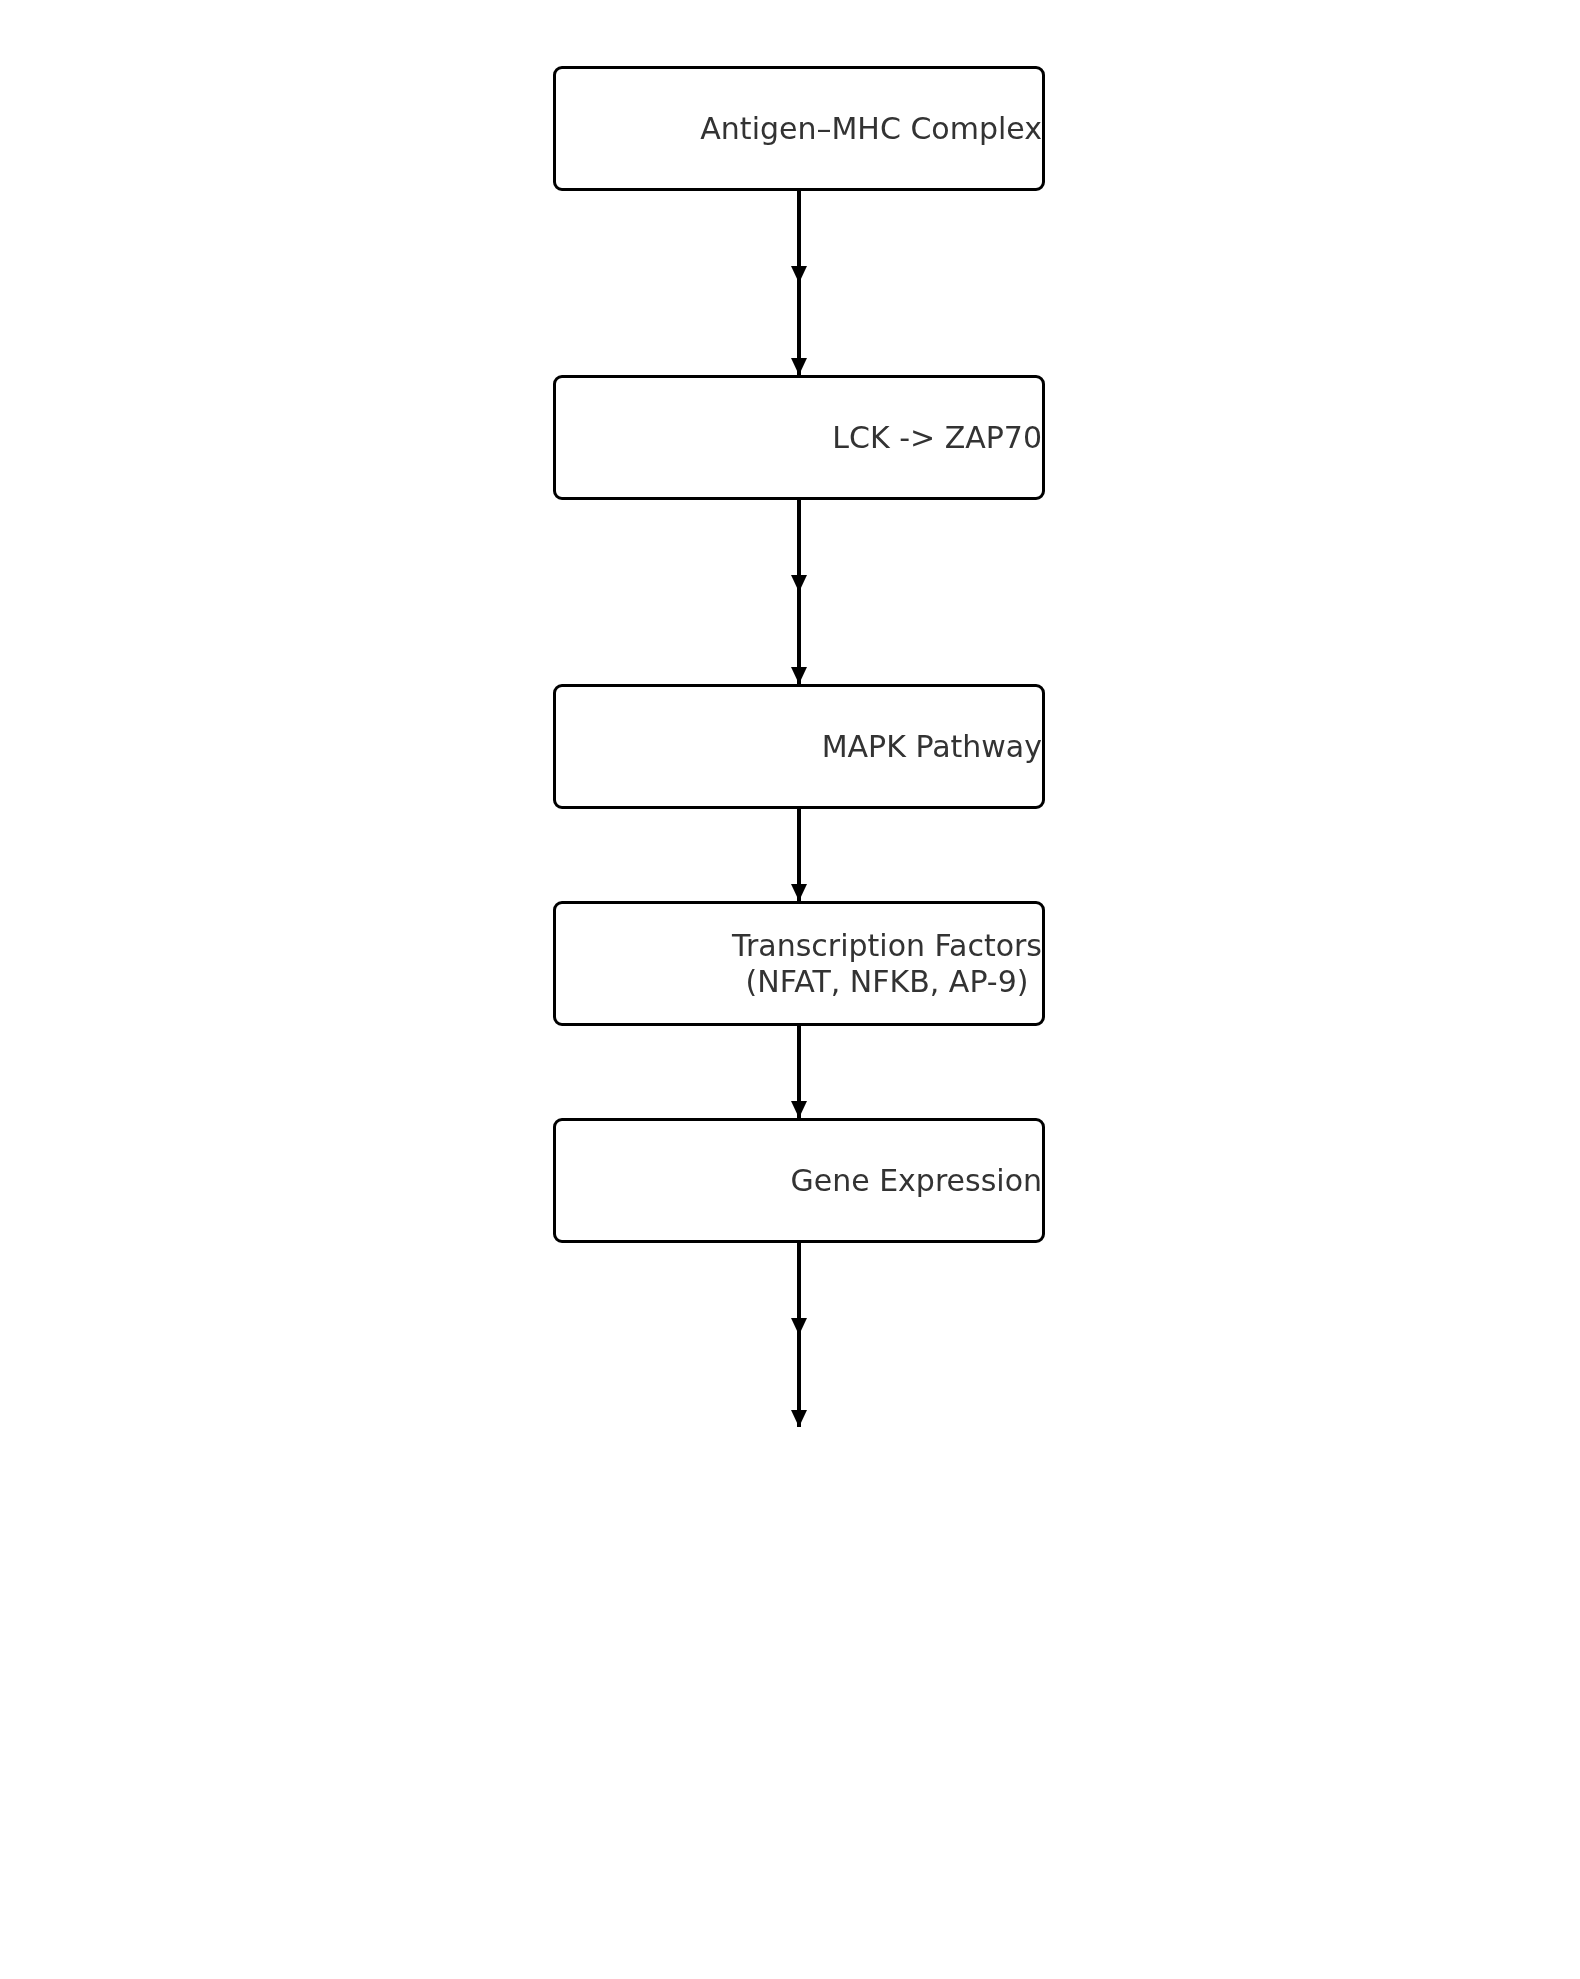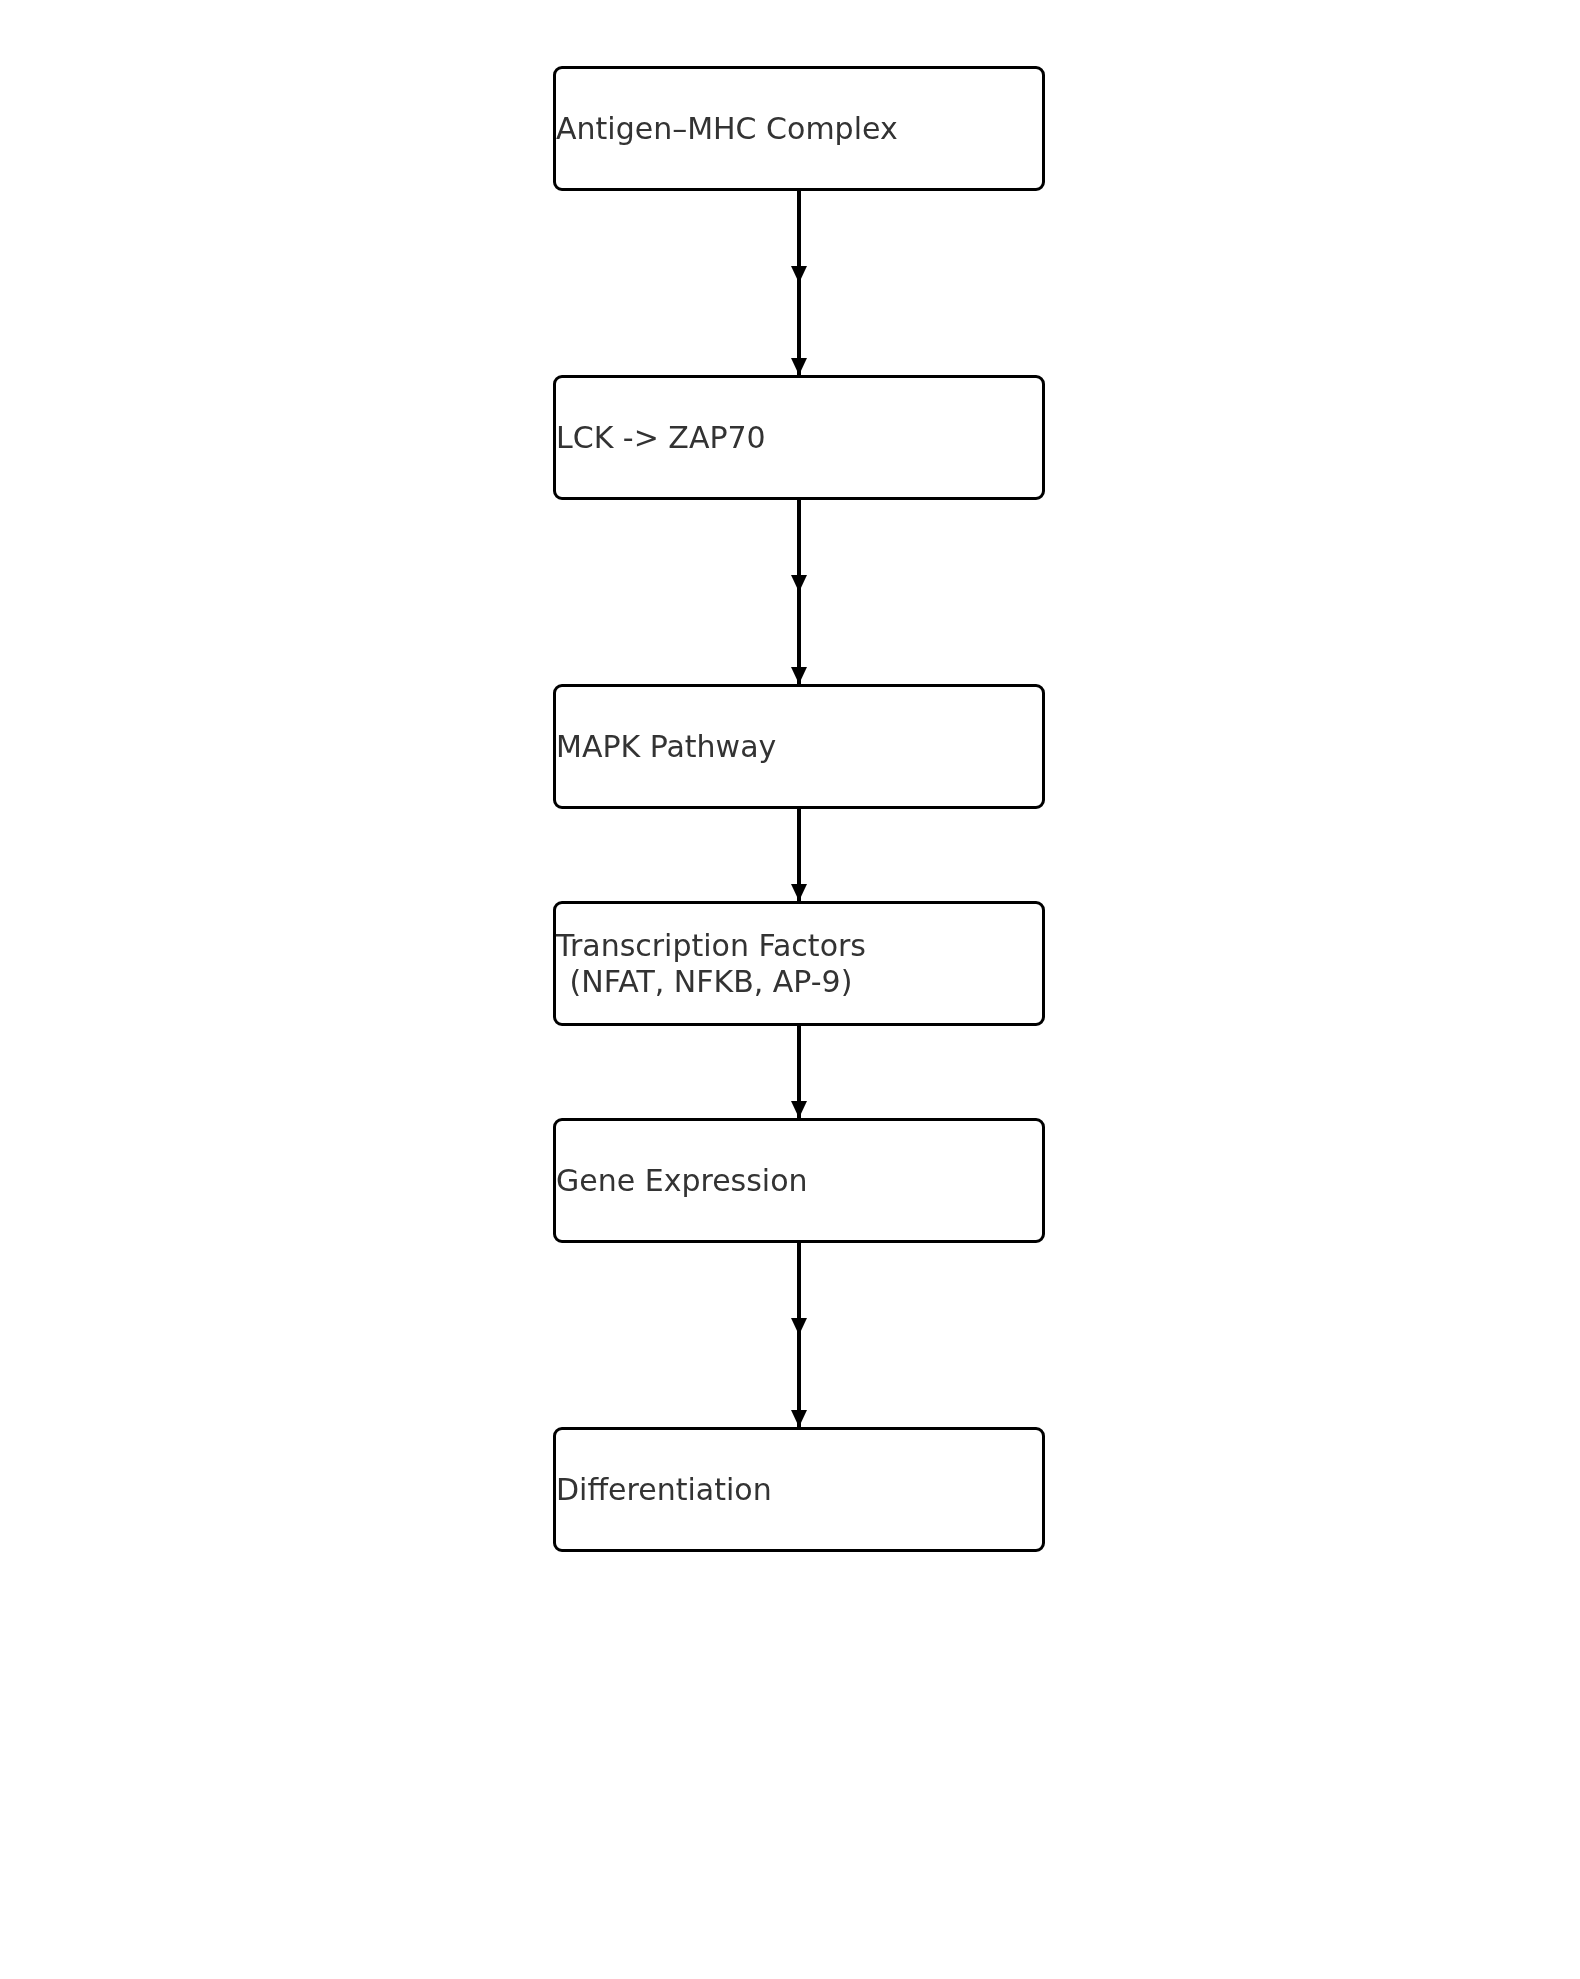--- a/index.html
+++ b/index.html
@@ -33,21 +33,21 @@
     align-items: center;
   }
   .node {
     width: 492px;
     height: 125px;
     background: var(--box-fill);
     border: 3px solid var(--box-border);
     border-radius: 9px;
     display: flex;
     align-items: center;
-    justify-content: flex-start;
+    justify-content: flex-end;
     flex: none;
   }
   .node .label {
     font-size: 30px;
     line-height: 1.2;
     color: var(--text);
     text-align: center;
     white-space: pre-line;
   }
   .arrow {
@@ -124,18 +124,15 @@
 
     <div class="arrow">
       <span class="head"></span>
     </div>
 
 
     <div class="arrow">
       <span class="head"></span>
     </div>
 
-    <div class="node">
-      <span class="label">Differentiation</span>
-    </div>
 
   </div>
 </div>
 
 </body></html>

